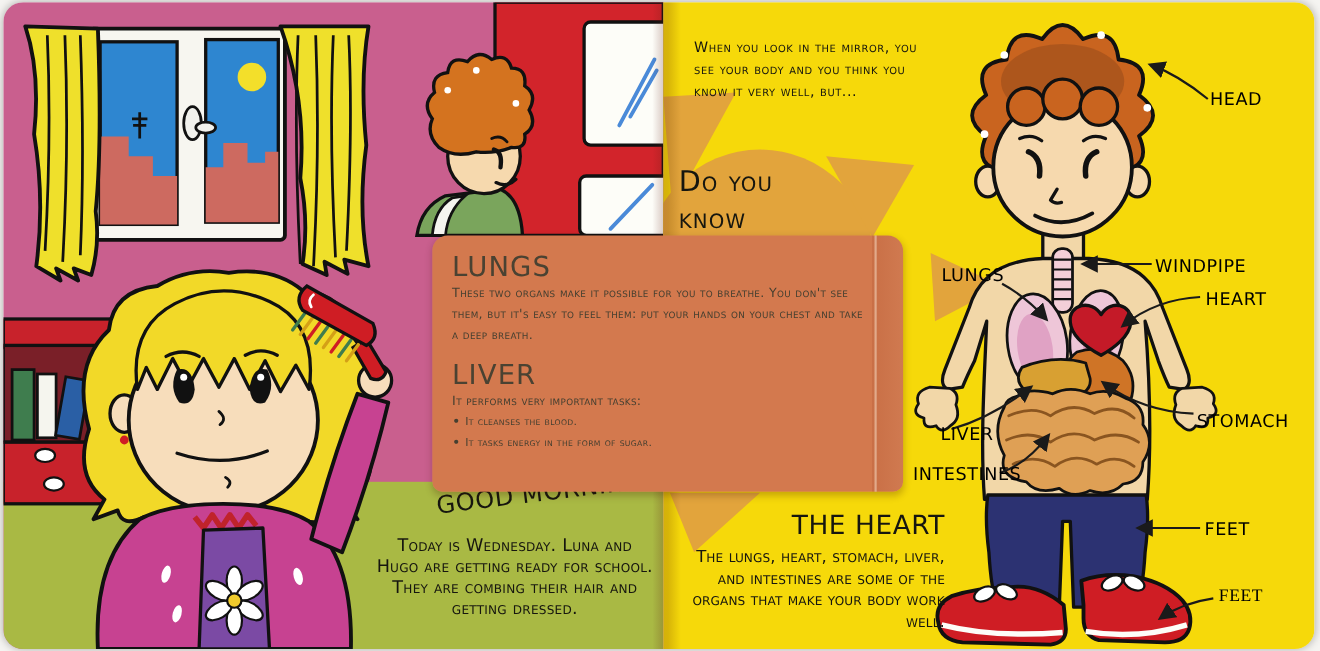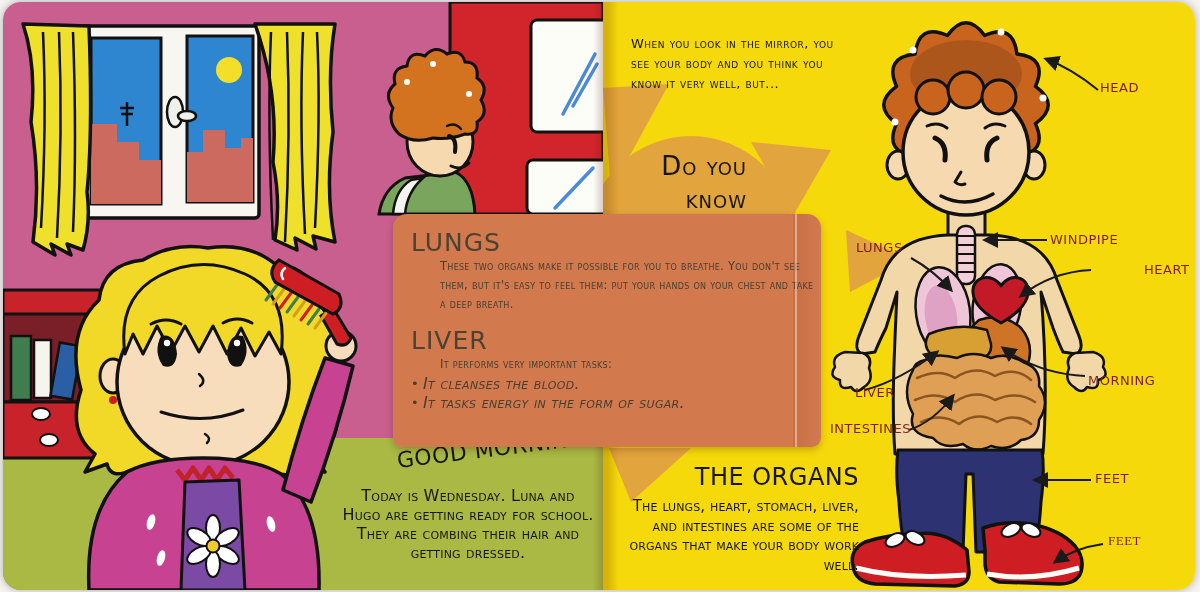--- a/index.html
+++ b/index.html
@@ -21,35 +21,35 @@
                font-size:16px; line-height:19px; letter-spacing:.2px; color:#16160f; }
 
   
   .flap { position:absolute; left:390px; top:212px; width:428px; height:233px; z-index:6;
           background:linear-gradient(to right, #d3794e 0, #d3794e 400px, #c96f46 400px, #d07a50 100%);
           border-radius:14px 14px 9px 9px; box-shadow:0 3px 7px rgba(60,20,0,.25);
           padding:15px 30px 0 18px; color:#453f30; }
   .flap::after { content:""; position:absolute; top:0; left:402px; width:2px; height:100%;
                  background:rgba(255,240,220,.45); }
   .flap h2 { font-size:25px; font-weight:500; letter-spacing:1px; line-height:28px; color:#4a4232; }
-  .flap p  { font-size:11.5px; line-height:19px; letter-spacing:.3px; width:382px;margin-left:29px; }
+  .flap p  { font-size:11.5px; line-height:19px; letter-spacing:.3px; width:382px; }
   .flap .liver-head { margin-top:13px; }
   .flap ul { list-style:none; margin-top:1px; }
-  .flap li { font-size:16px; line-height:18.5px; letter-spacing:.3px; padding-left:12px; position:relative;font-style:italic; }
+  .flap li { font-size:10px; line-height:18.5px; letter-spacing:.3px; padding-left:12px; position:relative; }
   .flap li::before { content:"\2022"; position:absolute; left:0; top:0; font-size:13px; }
 
   
   .intro { position:absolute; left:28px; top:32px; width:218px; font-size:13px; line-height:20px;
            letter-spacing:.5px; color:#16160f; }
-  .dyk { position:absolute; left:14px; top:148px; width:130px; text-align:right; font-size:26px;
+  .dyk { position:absolute; left:14px; top:148px; width:130px; text-align:left; font-size:26px;
          line-height:33px; letter-spacing:1px; color:#16160f; }
   .organs-block { position:absolute; left:6px; top:460px; width:250px; text-align:right; color:#16160f; }
   .organs-title { font-size:24px; letter-spacing:.5px; line-height:30px; font-weight:500; }
   .organs-para  { margin-top:5px; font-size:15px; line-height:19.5px; letter-spacing:.1px; }
-  .olabel { position:absolute; font-size:13px; letter-spacing:.5px; color:#7f1d1d; white-space:nowrap; font-weight:500; }
+  .olabel { position:absolute; font-size:16px; letter-spacing:.5px; color:#000000; white-space:nowrap; font-weight:500; }
 
   .gutter { position:absolute; left:590px; top:0; width:26px; height:588px; z-index:4; pointer-events:none;
             background:linear-gradient(to right, rgba(0,0,0,0) 0%, rgba(96,30,18,.22) 38%, rgba(120,70,0,.25) 55%, rgba(0,0,0,0) 100%); }
 </style>
 </head>
 <body>
 
 <div class="stage">
   <div class="book">
 
@@ -253,30 +253,30 @@
       </svg>
 
       <p class="intro sc">When you look in the mirror, you see your body and you think you know it very well, but...</p>
       <div class="dyk sc">
         <span>Do you</span><br>
         <span>know</span>
       </div>
 
       <div class="olabel" style="left:497px; top:78px;">HEAD</div>
       <div class="olabel" style="left:447px; top:230px;">WINDPIPE</div>
-      <div class="olabel" style="left:493px; top:260px;margin-left:48px;">HEART</div>
+      <div class="olabel" style="left:493px; top:260px;">HEART</div>
       <div class="olabel" style="left:253px; top:238px;">LUNGS</div>
       <div class="olabel" style="left:252px; top:383px;">LIVER</div>
-      <div class="olabel" style="left:485px; top:371px;">MORNING</div>
+      <div class="olabel" style="left:485px; top:371px;">STOMACH</div>
       <div class="olabel" style="left:227px; top:419px;">INTESTINES</div>
       <div class="olabel" style="left:492px; top:469px;">FEET</div>
       <div class="olabel" style="left:505px; top:531px;font-family:Liberation Serif, serif;">FEET</div>
 
       <div class="organs-block">
-        <div class="organs-title">THE ORGANS</div>
+        <div class="organs-title">THE HEART</div>
         <p class="organs-para sc">The lungs, heart, stomach, liver, and intestines are some of the organs that make your body work well.</p>
       </div>
     </div>
 
     <div class="gutter"></div>
 
     <div class="flap">
       <h2>LUNGS</h2>
       <p class="sc">These two organs make it possible for you to breathe. You don't see them, but it's easy to feel them: put your hands on your chest and take a deep breath.</p>
       <h2 class="liver-head">LIVER</h2>

